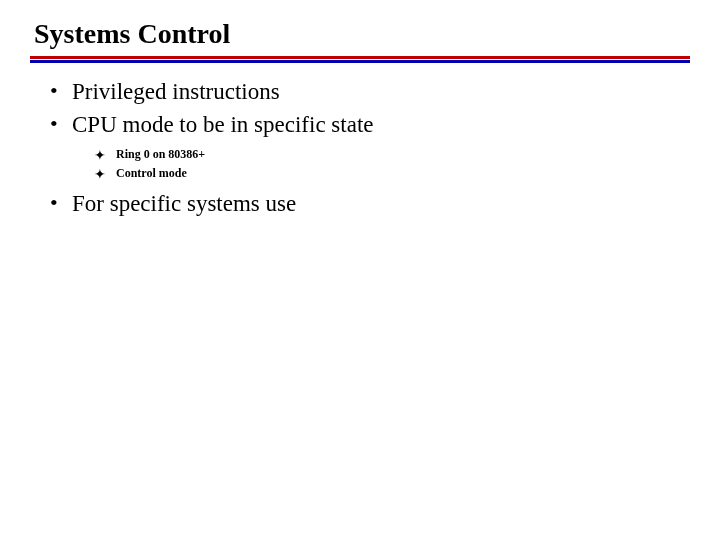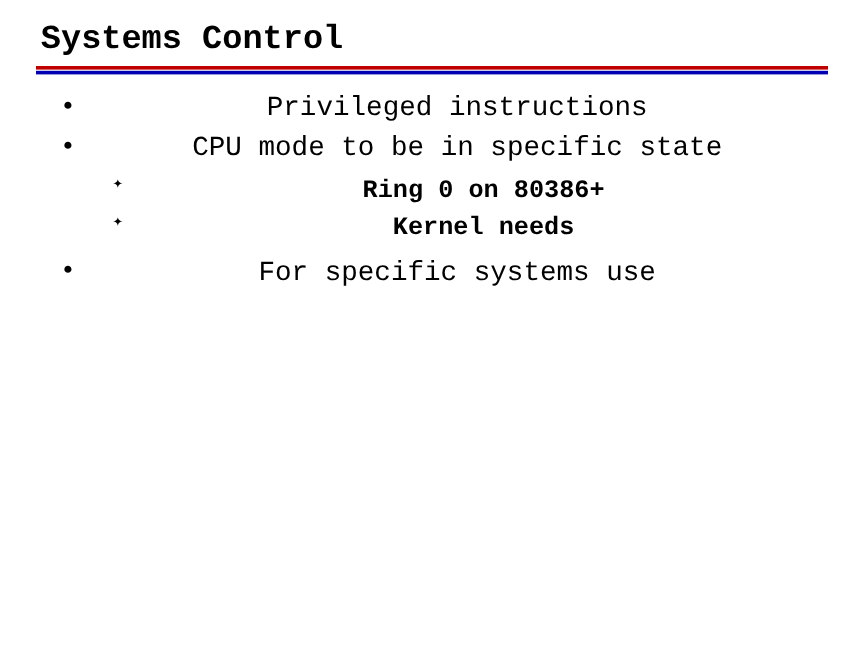--- a/index.html
+++ b/index.html
@@ -1,19 +1,18 @@
 <!DOCTYPE html>
 <html><head>
   <meta charset="utf-8">
   <style>
     * {
       margin: 0;
       padding: 0;
       box-sizing: border-box;
-      font-family: Liberation Mono, monospace;
     }
     body {
       width: 720px;
       height: 540px;
       background: #ffffff;
       font-family: "Times New Roman", Times, serif;
       color: #000000;
     }
     .slide {
       padding: 18px 30px;
@@ -41,21 +40,20 @@
       position: absolute;
       top: 4px;
       left: 0;
       right: 0;
       height: 3px;
       background: #0000b0;
     }
     .bullet-list {
       list-style: none;
       padding-left: 20px;
-      text-align: center;
     }
     .bullet-item {
       font-size: 23px;
       line-height: 1.35;
       position: relative;
       padding-left: 22px;
       margin-bottom: 2px;
     }
     .bullet-item::before {
       content: "•";
@@ -64,21 +62,21 @@
       top: 0;
       font-size: 22px;
     }
     .sub-list {
       list-style: none;
       padding-left: 22px;
       margin-top: 6px;
       margin-bottom: 6px;
     }
     .sub-item {
-      font-size: 21px;
+      font-size: 12px;
       font-weight: bold;
       line-height: 1.4;
       position: relative;
       padding-left: 22px;
       margin-bottom: 2px;
     }
     .sub-item::before {
       content: "✦";
       position: absolute;
       left: 0;
@@ -100,21 +98,21 @@
     <li class="bullet-item">
       <span>Privileged instructions</span>
     </li>
     <li class="bullet-item">
       <span>CPU mode to be in specific state</span>
       <ul class="sub-list">
         <li class="sub-item">
           <span>Ring 0 on 80386+</span>
         </li>
         <li class="sub-item">
-          <span>Kernel needs</span>
+          <span>Control mode</span>
         </li>
       </ul>
     </li>
     <li class="bullet-item">
       <span>For specific systems use</span>
     </li>
   </ul>
 </div>
 
 </body></html>

